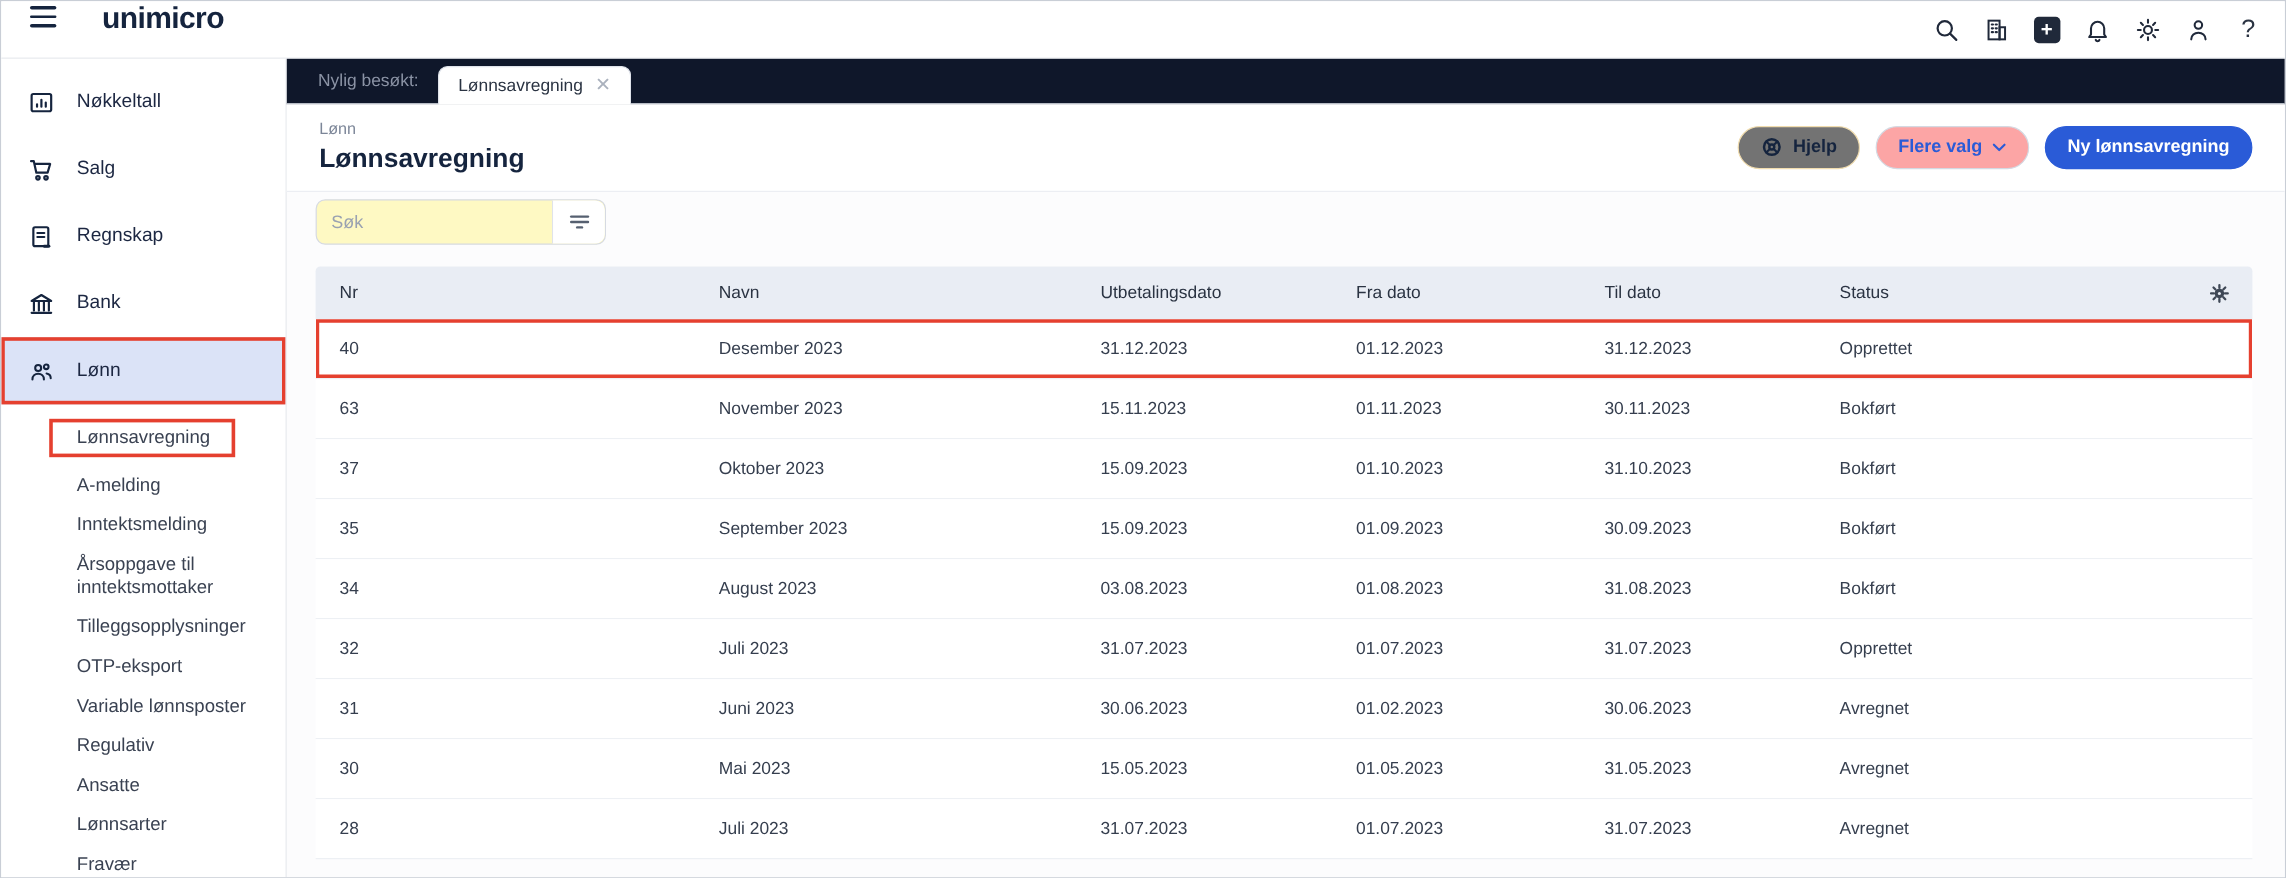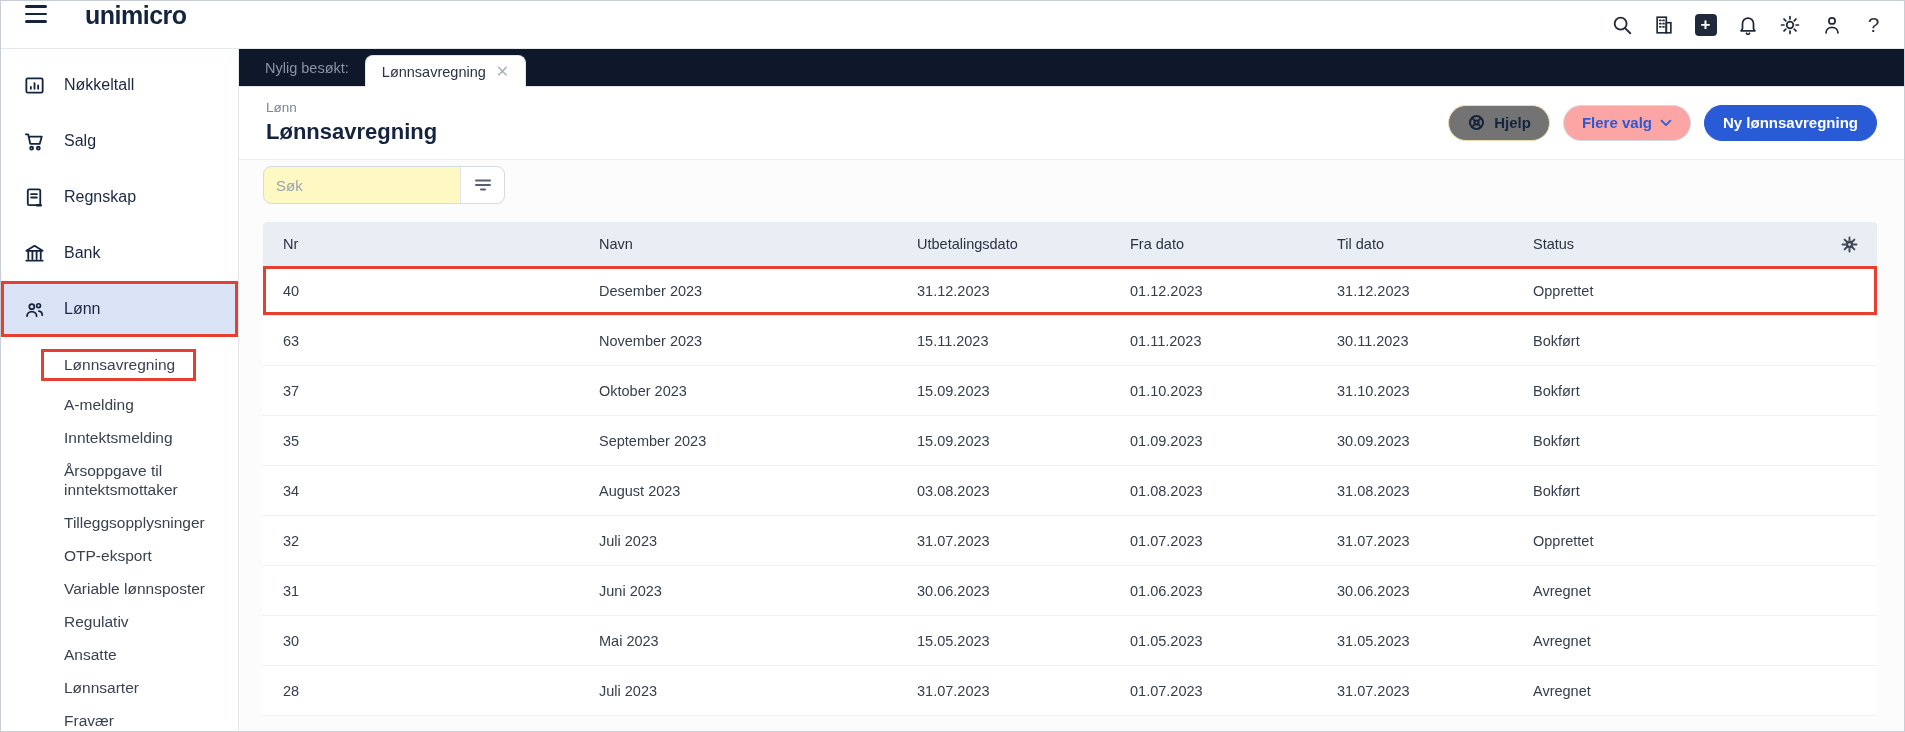--- a/index.html
+++ b/index.html
@@ -350,21 +350,21 @@
     <div class="td">Juli 2023</div>
     <div class="td">31.07.2023</div>
     <div class="td">01.07.2023</div>
     <div class="td">31.07.2023</div>
     <div class="td">Opprettet</div>
   </div>
               <div class="tr trow">
     <div class="td">31</div>
     <div class="td">Juni 2023</div>
     <div class="td">30.06.2023</div>
-    <div class="td">01.06.2023</div>
+    <div class="td">01.02.2023</div>
     <div class="td">30.06.2023</div>
     <div class="td">Avregnet</div>
   </div>
               <div class="tr trow">
     <div class="td">30</div>
     <div class="td">Mai 2023</div>
     <div class="td">15.05.2023</div>
     <div class="td">01.05.2023</div>
     <div class="td">31.05.2023</div>
     <div class="td">Avregnet</div>

